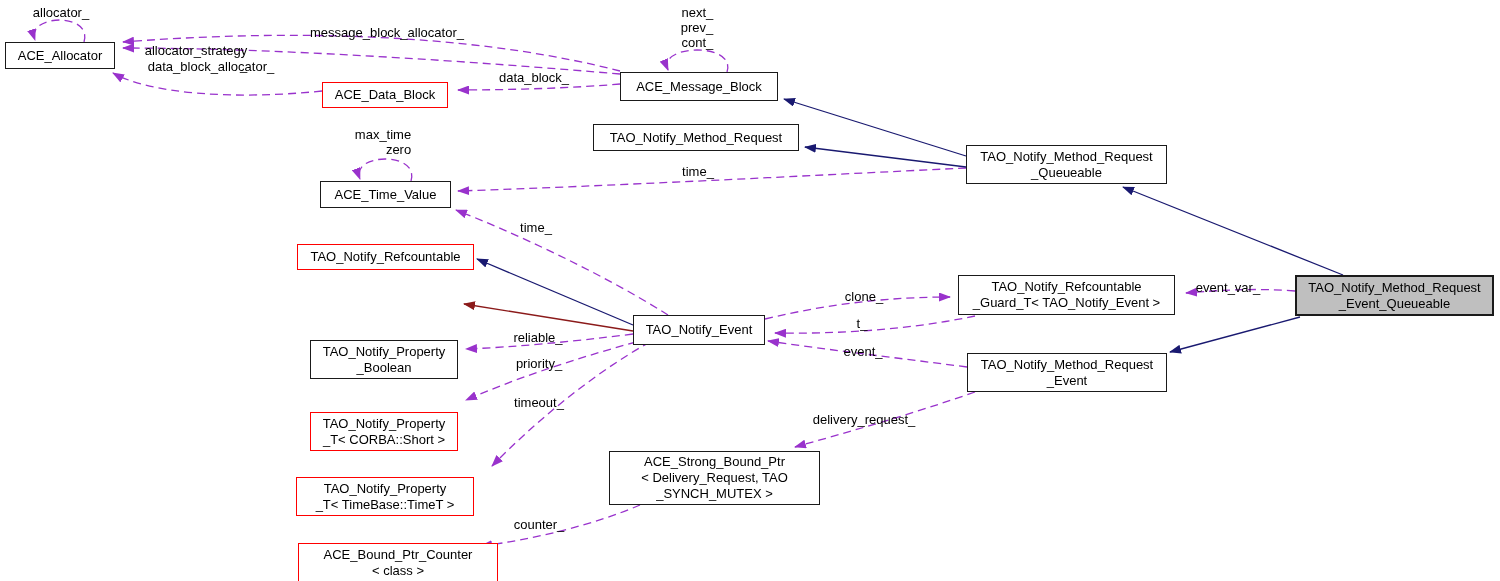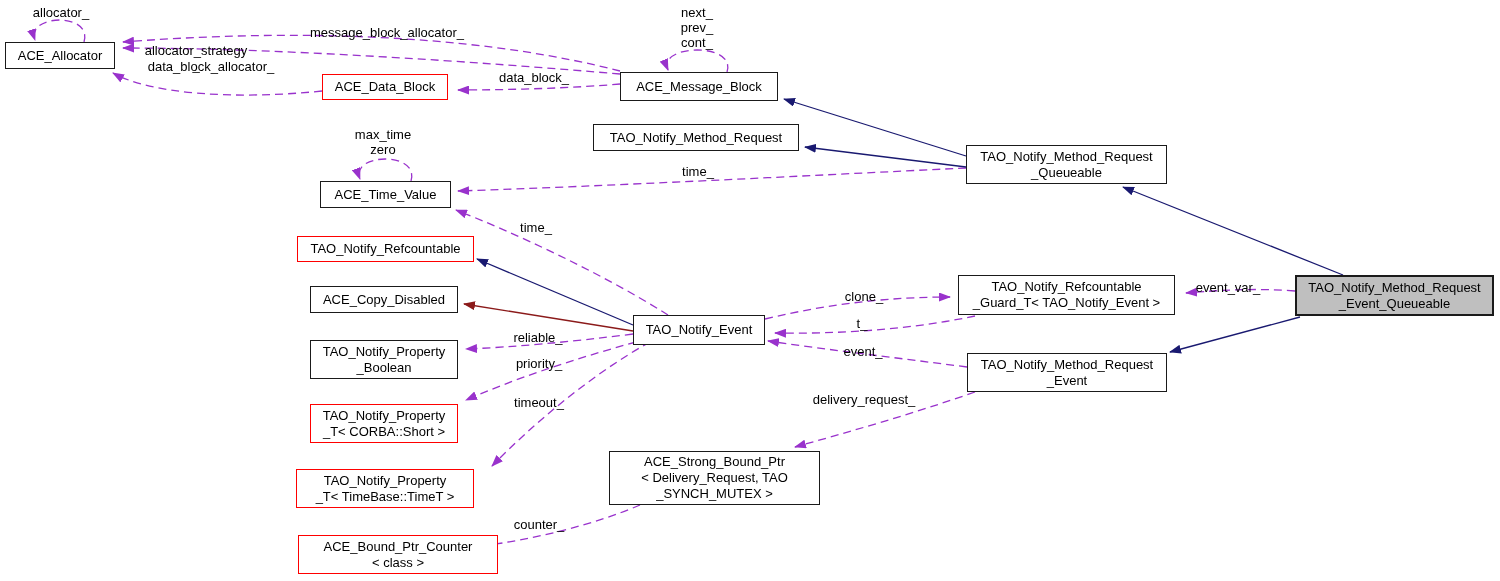--- a/index.html
+++ b/index.html
@@ -14,25 +14,25 @@
   .fu{fill:var(--c-usage,#9932CC);}
   .fi{fill:var(--c-inherit,#191970);}
   .fp{fill:var(--c-priv,#8B1A1A);}
   .node{
     position:absolute;box-sizing:border-box;
     display:flex;align-items:center;justify-content:center;
     text-align:center;white-space:pre-line;
     background:#ffffff;border:1.5px solid var(--c-border,#1a1a1a);
     font-size:13px;line-height:16px;color:#000;padding:1px 3px;
   }
-  .node.red{border-color:var(--c-red,#FF0000);}
+  .node.red{border-color:var(--c-red,#FF0000);margin-top:8px;}
   .node.focal{background:var(--c-focal,#BFBFBF);border-width:2px;}
   .elabel{
     position:absolute;transform:translateX(-50%);
-    white-space:pre-line;text-align:center;
+    white-space:pre-line;text-align:right;
     font-size:13px;line-height:15px;color:#000;
   }
 </style>
 </head>
 <body>
 
 <div class="canvas">
 
   <svg class="edges" viewBox="0 0 1500 581" xmlns="http://www.w3.org/2000/svg">
     <defs>
@@ -76,21 +76,20 @@
   </svg>
 
   <div class="node" style="left:5px;top:42px;width:110px;height:27px">ACE_Allocator</div>
   <div class="node red" style="left:322px;top:74px;width:126px;height:26px">ACE_Data_Block</div>
   <div class="node" style="left:620px;top:72px;width:158px;height:29px">ACE_Message_Block</div>
   <div class="node" style="left:593px;top:124px;width:206px;height:27px">TAO_Notify_Method_Request</div>
   <div class="node" style="left:966px;top:145px;width:201px;height:39px">TAO_Notify_Method_Request
 _Queueable</div>
   <div class="node" style="left:320px;top:181px;width:131px;height:27px">ACE_Time_Value</div>
   <div class="node red" style="left:297px;top:236px;width:177px;height:26px">TAO_Notify_Refcountable</div>
-  <div class="node" style="left:310px;top:286px;width:148px;height:27px">ACE_Copy_Disabled</div>
   <div class="node" style="left:633px;top:315px;width:132px;height:30px">TAO_Notify_Event</div>
   <div class="node" style="left:310px;top:340px;width:148px;height:39px">TAO_Notify_Property
 _Boolean</div>
   <div class="node red" style="left:310px;top:404px;width:148px;height:39px">TAO_Notify_Property
 _T&lt; CORBA::Short &gt;</div>
   <div class="node red" style="left:296px;top:469px;width:178px;height:39px">TAO_Notify_Property
 _T&lt; TimeBase::TimeT &gt;</div>
   <div class="node red" style="left:298px;top:535px;width:200px;height:39px">ACE_Bound_Ptr_Counter
 &lt; class &gt;</div>
   <div class="node" style="left:609px;top:451px;width:211px;height:54px">ACE_Strong_Bound_Ptr
@@ -113,19 +112,19 @@
 prev_
 cont_</div>
   <div class="elabel" style="left:383px;top:127px">max_time
 zero</div>
   <div class="elabel" style="left:698px;top:164px">time_</div>
   <div class="elabel" style="left:536px;top:220px">time_</div>
   <div class="elabel" style="left:538px;top:330px">reliable_</div>
   <div class="elabel" style="left:539px;top:356px">priority_</div>
   <div class="elabel" style="left:539px;top:395px">timeout_</div>
   <div class="elabel" style="left:539px;top:517px">counter_</div>
-  <div class="elabel" style="left:864px;top:392px">delivery_request_</div>
+  <div class="elabel" style="left:864px;top:412px">delivery_request_</div>
   <div class="elabel" style="left:864px;top:289px">clone_</div>
   <div class="elabel" style="left:862px;top:316px">t_</div>
   <div class="elabel" style="left:863px;top:344px">event_</div>
   <div class="elabel" style="left:1228px;top:280px">event_var_</div>
 
 </div>
 
 </body></html>

